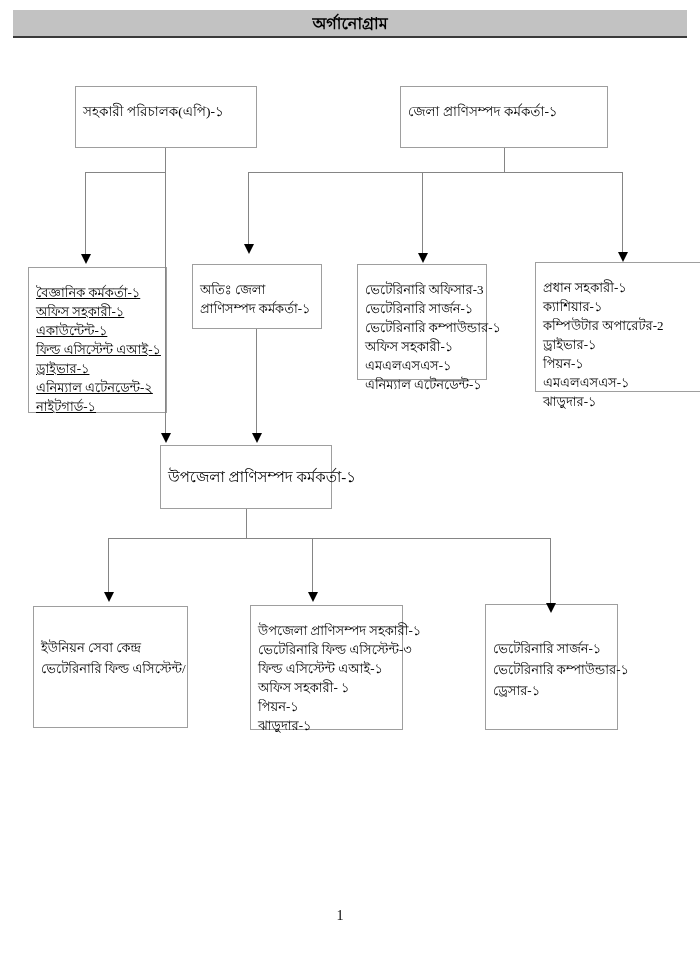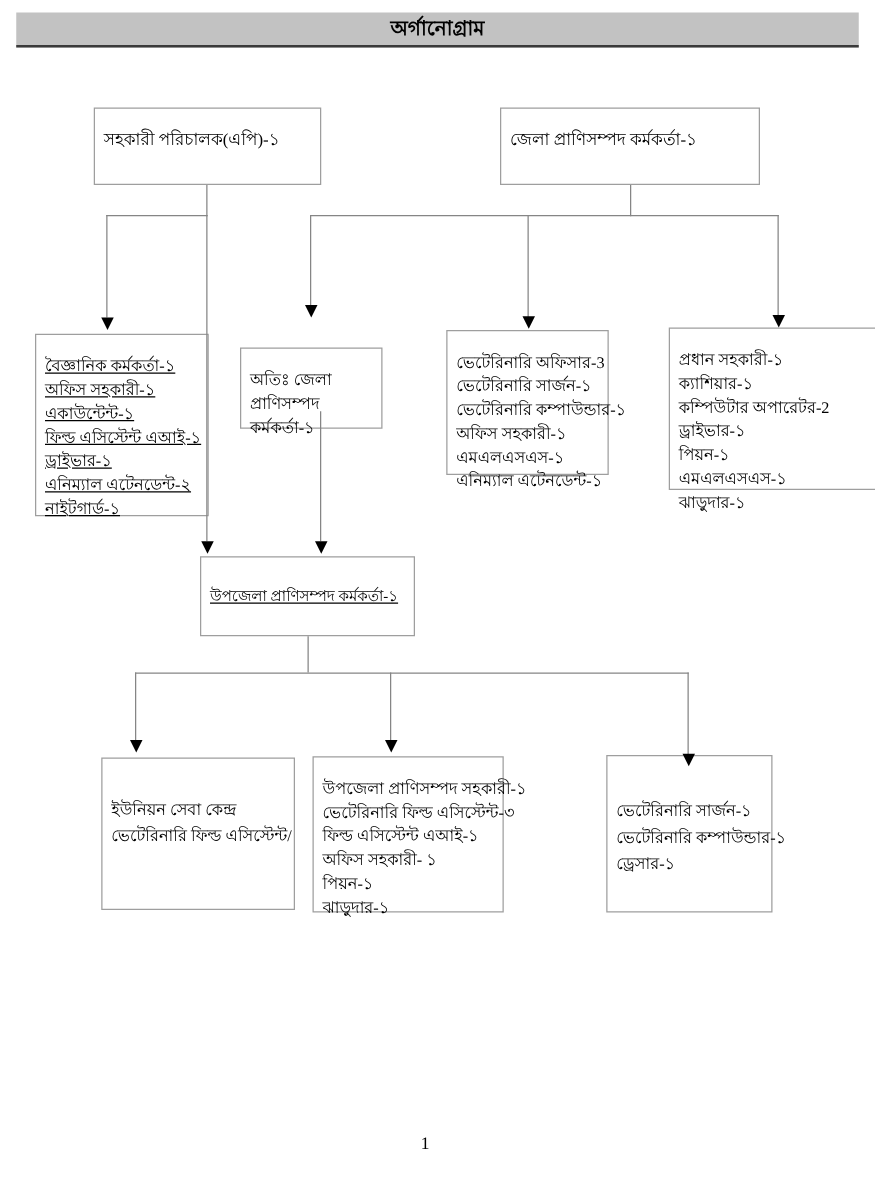--- a/index.html
+++ b/index.html
@@ -33,27 +33,27 @@
     line-height: 19px;
     padding: 15px 4px 0 7px;
     white-space: nowrap;
   }
   .obox .ln { display: block; }
   
   .b-ap  { left: 75px;  top: 86px;  width: 182px; height: 62px; padding-top: 15px; font-size: 13.5px;}
   .b-dlo { left: 400px; top: 86px;  width: 208px; height: 62px; padding-top: 15px; font-size: 13.5px;}
   
   .b-sci { left: 28px;  top: 267px; width: 139px; height: 146px; text-decoration: underline; }
-  .b-adl { left: 192px; top: 278px; width: 114px; height: 65px;  white-space: normal;}
+  .b-adl { left: 192px; top: 264px; width: 130px; height: 65px;  white-space: normal;}
   .b-vet { left: 357px; top: 264px; width: 130px; height: 116px; }
   .b-chf { left: 535px; top: 262px; width: 190px; height: 130px; }
   
-  .b-upz { left: 160px; top: 445px; width: 172px; height: 64px; padding-top: 22px; font-size: 12px; text-decoration: underline;}
+  .b-upz { left: 160px; top: 445px; width: 172px; height: 64px; padding-top: 22px; font-size: 15px;}
   
-  .b-usc { left: 33px;  top: 606px; width: 155px; height: 122px; padding-top: 30px; line-height: 21px; margin-left: 48px;}
+  .b-usc { left: 33px;  top: 606px; width: 155px; height: 122px; padding-top: 30px; line-height: 21px;}
   .b-upa { left: 250px; top: 605px; width: 153px; height: 125px; }
   .b-vsg { left: 485px; top: 604px; width: 133px; height: 126px; padding-top: 33px; line-height: 21px;}
 
   .line { position: absolute; background: #858585; }
   .arrow {
     position: absolute;
     width: 0; height: 0;
     border-left: 5px solid transparent;
     border-right: 5px solid transparent;
     border-top: 10px solid #000000;

